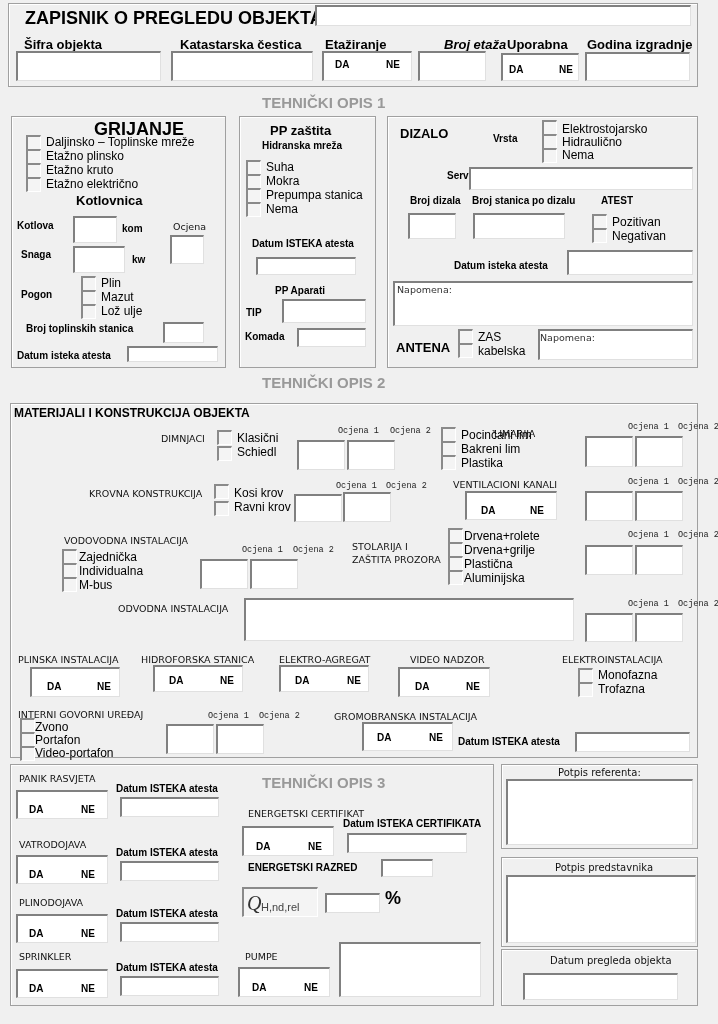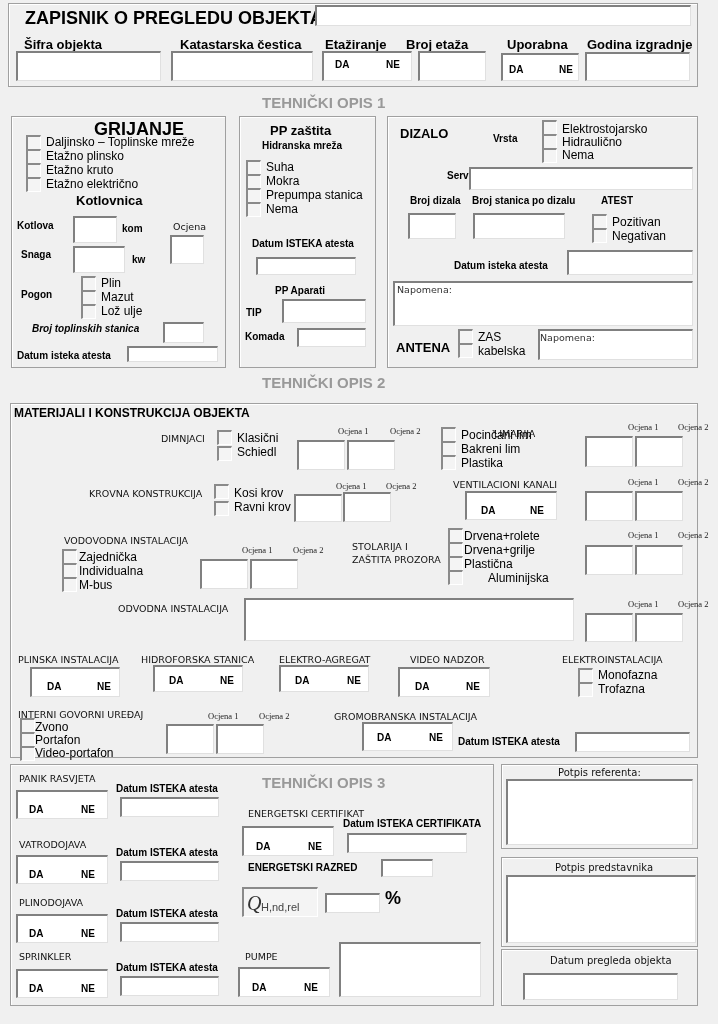--- a/index.html
+++ b/index.html
@@ -7,21 +7,21 @@
   body { position: relative; font-family: "Liberation Sans", "DejaVu Sans", sans-serif; color: #000; }
   .abs { position: absolute; }
   .panel { position: absolute; border: 1px solid #a0a0a0; box-shadow: inset 1px 1px 0 #fff; background: #f0f0f0; }
   .box { position: absolute; background: #fff; border-top: 2px solid #808080; border-left: 2px solid #808080; border-right: 1px solid #e0e0e0; border-bottom: 1px solid #e0e0e0; }
   .cb { position: absolute; width: 15px; height: 15px; background: #f4f4f4; border-top: 2px solid #8a8a8a; border-left: 2px solid #8a8a8a; border-right: 1px solid #fff; border-bottom: 1px solid #fff; }
   .lbl { position: absolute; white-space: nowrap; }
   .b { font-weight: bold; }
   .t13 { font-size: 13px; }
   .t10 { font-size: 10px; }
   .thin { font-family: "DejaVu Sans", sans-serif; font-size: 9.5px; color: #111; }
-  .ocj { font-family: Liberation Serif, serif; font-size: 8.5px; color: #222; padding-left: 40px; }
+  .ocj { font-family: Liberation Mono, monospace; font-size: 8.5px; color: #222; padding-left: 40px; }
   .sect { position: absolute; font-weight: bold; font-size: 15px; color: #999; white-space: nowrap; }
   .dane { position: absolute; background: #fff; border-top: 2px solid #808080; border-left: 2px solid #808080; border-right: 1px solid #e0e0e0; border-bottom: 1px solid #e0e0e0; font-weight: bold; font-size: 10px; }
   .dane span { position: absolute; }
   .opts .lbl { font-size: 12px; font-weight: normal; }
 </style>
 </head>
 <body>
 
 <div class="panel" style="left:8px;top:3px;width:690px;height:84px;"></div>
 <div class="lbl b" style="left:25px;top:8px;font-size:18px;">ZAPISNIK O PREGLEDU OBJEKTA</div>
@@ -29,21 +29,21 @@
 
 <div class="lbl b t13" style="left:24px;top:37px;">Šifra objekta</div>
 <div class="box" style="left:16px;top:51px;width:145px;height:30px;"></div>
 <div class="lbl b t13" style="left:180px;top:37px;">Katastarska čestica</div>
 <div class="box" style="left:171px;top:51px;width:142px;height:30px;"></div>
 <div class="lbl b t13" style="left:325px;top:37px;">Etažiranje</div>
 <div class="dane" style="left:322px;top:51px;width:90px;height:30px;">
   <span style="left:11px;top:6px;">DA</span>
   <span style="left:62px;top:6px;">NE</span>
 </div>
-<div class="lbl b t13" style="left:406px;top:37px;">Broj etaža</div>
+<div class="lbl b t13" style="left:444px;top:37px;font-style:italic;">Broj etaža</div>
 <div class="box" style="left:418px;top:51px;width:68px;height:30px;"></div>
 <div class="lbl b t13" style="left:507px;top:37px;">Uporabna</div>
 <div class="dane" style="left:501px;top:53px;width:78px;height:28px;">
   <span style="left:6px;top:9px;">DA</span>
   <span style="left:56px;top:9px;">NE</span>
 </div>
 <div class="lbl b t13" style="left:587px;top:37px;">Godina izgradnje</div>
 <div class="box" style="left:585px;top:52px;width:105px;height:29px;"></div>
 
 <div class="sect" style="left:262px;top:94px;">TEHNIČKI OPIS 1</div>
@@ -71,21 +71,21 @@
 <div class="lbl b t10" style="left:132px;top:254px;">kw</div>
 <div class="lbl b t10" style="left:21px;top:289px;">Pogon</div>
 <div class="opts">
   <div class="cb" style="left:81px;top:276px;"></div>
   <div class="lbl" style="left:101px;top:276px;">Plin</div>
   <div class="cb" style="left:81px;top:290px;"></div>
   <div class="lbl" style="left:101px;top:290px;">Mazut</div>
   <div class="cb" style="left:81px;top:304px;"></div>
   <div class="lbl" style="left:101px;top:304px;">Lož ulje</div>
 </div>
-<div class="lbl b t10" style="left:32px;top:323px;font-style:italic;">Broj toplinskih stanica</div>
+<div class="lbl b t10" style="left:26px;top:323px;">Broj toplinskih stanica</div>
 <div class="box" style="left:163px;top:322px;width:41px;height:21px;"></div>
 <div class="lbl b t10" style="left:17px;top:350px;">Datum isteka atesta</div>
 <div class="box" style="left:127px;top:346px;width:91px;height:16px;"></div>
 
 <div class="panel" style="left:239px;top:116px;width:137px;height:252px;"></div>
 <div class="lbl b" style="left:270px;top:123px;font-size:13px;">PP zaštita</div>
 <div class="lbl b t10" style="left:262px;top:140px;">Hidranska mreža</div>
 <div class="opts">
   <div class="cb" style="left:246px;top:160px;"></div>
   <div class="lbl" style="left:266px;top:160px;">Suha</div>
@@ -213,21 +213,21 @@
 <div class="lbl thin" style="left:352px;top:541px;">STOLARIJA I</div>
 <div class="lbl thin" style="left:352px;top:554px;">ZAŠTITA PROZORA</div>
 <div class="opts">
   <div class="cb" style="left:448px;top:528px;"></div>
   <div class="lbl" style="left:464px;top:529px;">Drvena+rolete</div>
   <div class="cb" style="left:448px;top:542px;"></div>
   <div class="lbl" style="left:464px;top:543px;">Drvena+grilje</div>
   <div class="cb" style="left:448px;top:556px;"></div>
   <div class="lbl" style="left:464px;top:557px;">Plastična</div>
   <div class="cb" style="left:448px;top:570px;"></div>
-  <div class="lbl" style="left:464px;top:571px;margin-left:24px;">Aluminijska</div>
+  <div class="lbl" style="left:464px;top:571px;">Aluminijska</div>
 </div>
 <div class="lbl ocj" style="left:588px;top:530px;">Ocjena 1</div>
 <div class="lbl ocj" style="left:638px;top:530px;">Ocjena 2</div>
 <div class="box" style="left:585px;top:545px;width:48px;height:30px;"></div>
 <div class="box" style="left:635px;top:545px;width:48px;height:30px;"></div>
 
 <div class="lbl thin" style="left:118px;top:603px;">ODVODNA INSTALACIJA</div>
 <div class="box" style="left:244px;top:598px;width:330px;height:43px;"></div>
 <div class="lbl ocj" style="left:588px;top:599px;">Ocjena 1</div>
 <div class="lbl ocj" style="left:638px;top:599px;">Ocjena 2</div>

